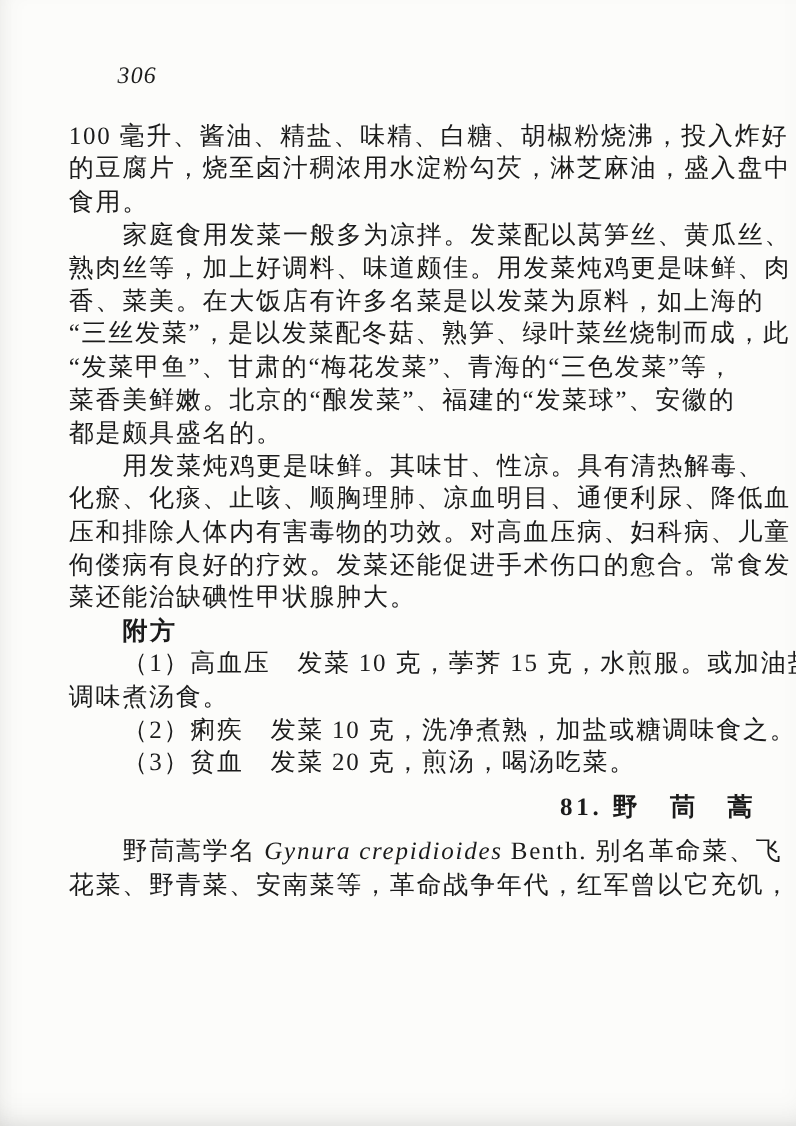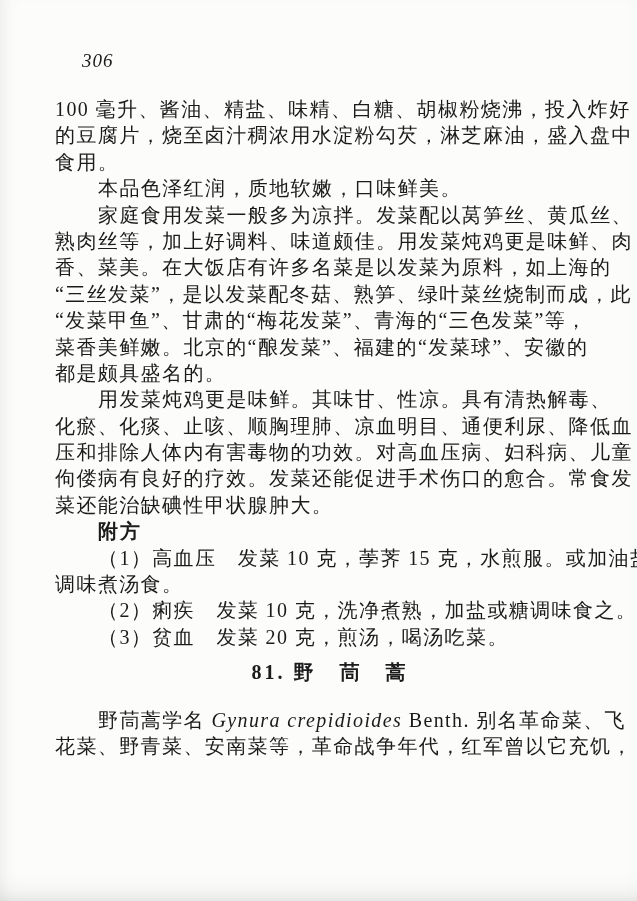--- a/index.html
+++ b/index.html
@@ -20,21 +20,21 @@
     content: "";
     position: absolute;
     inset: 0;
     pointer-events: none;
     box-shadow: inset 0 -18px 30px -24px rgba(90,90,88,0.35),
                 inset 14px 0 26px -24px rgba(90,90,88,0.25);
   }
 
   .page-number {
     position: absolute;
-    left: 82px;
+    left: 94px;
     top: 50px;
     font-size: 19px;
     font-style: italic;
     letter-spacing: 1px;
   }
 
   .content {
     position: absolute;
     left: 55px;
     top: 96px;
@@ -45,38 +45,37 @@
     font-size: 20px;
     height: 26.4px;
     line-height: 26.4px;
     letter-spacing: 1.4px;
     white-space: nowrap;
   }
   .line.ind { padding-left: 43px; }
   .line.bold { font-weight: 700; letter-spacing: 2px; }
   .line.title {
     font-weight: 700;
-    text-align: center;
+    text-align: right;
     letter-spacing: 3px;
-    margin: 9px 0 21px 0;
+    margin: 9px 0 9px 0;
     padding-left: 0;
   }
   .italic { font-style: italic; text-align: right; }
 </style>
 </head>
 <body>
 
 <div class="page">
   <div class="page-number">306</div>
 
   <div class="content">
       <div class="line">100 毫升、酱油、精盐、味精、白糖、胡椒粉烧沸，投入炸好</div>
       <div class="line">的豆腐片，烧至卤汁稠浓用水淀粉勾芡，淋芝麻油，盛入盘中</div>
       <div class="line">食用。</div>
-      <div class="line ind">本品色泽红润，质地软嫩，口味鲜美。</div>
       <div class="line ind">家庭食用发菜一般多为凉拌。发菜配以莴笋丝、黄瓜丝、</div>
       <div class="line">熟肉丝等，加上好调料、味道颇佳。用发菜炖鸡更是味鲜、肉</div>
       <div class="line">香、菜美。在大饭店有许多名菜是以发菜为原料，如上海的</div>
       <div class="line">“三丝发菜”，是以发菜配冬菇、熟笋、绿叶菜丝烧制而成，此</div>
       <div class="line">“发菜甲鱼”、甘肃的“梅花发菜”、青海的“三色发菜”等，</div>
       <div class="line">菜香美鲜嫩。北京的“酿发菜”、福建的“发菜球”、安徽的</div>
       <div class="line">都是颇具盛名的。</div>
       <div class="line ind">用发菜炖鸡更是味鲜。其味甘、性凉。具有清热解毒、</div>
       <div class="line">化瘀、化痰、止咳、顺胸理肺、凉血明目、通便利尿、降低血</div>
       <div class="line">压和排除人体内有害毒物的功效。对高血压病、妇科病、儿童</div>

